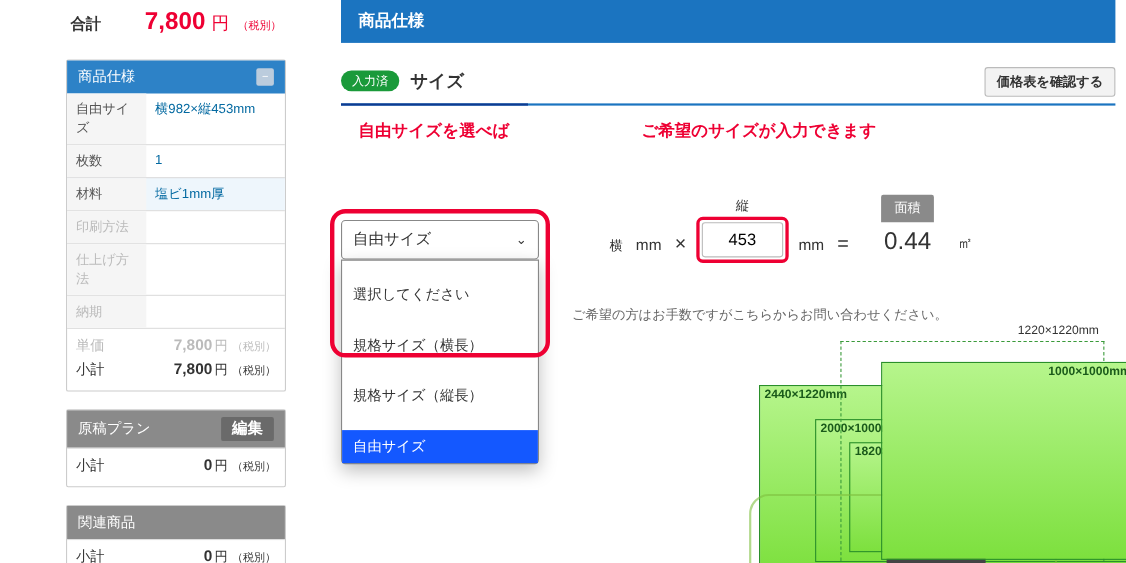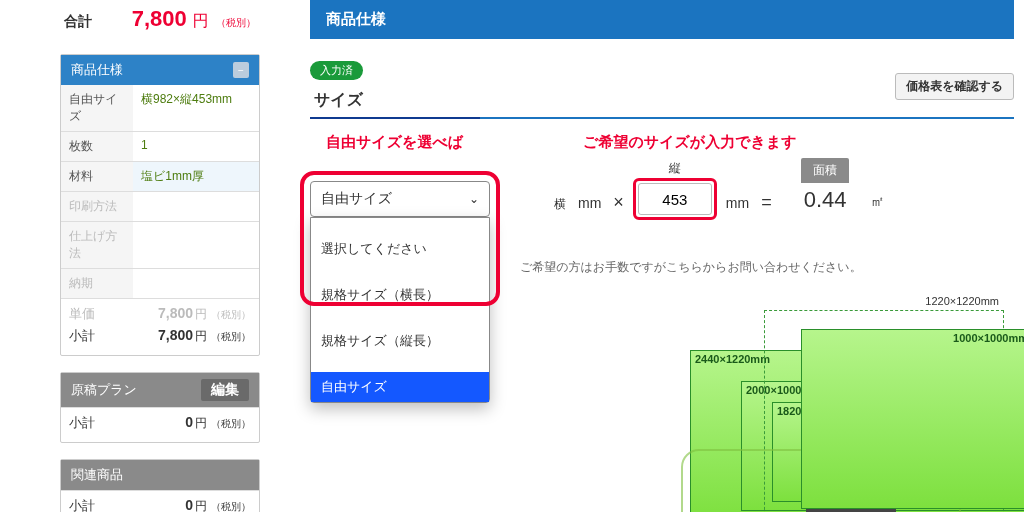--- a/index.html
+++ b/index.html
@@ -13,34 +13,34 @@
 .summary-tax{font-size:10px;color:#e03;margin-left:4px;}
 .panel{margin-top:16px;border:1px solid #ccc;border-radius:2px;}
 .panel-head{background:#2d82c7;color:#fff;padding:6px 10px;font-size:13px;display:flex;justify-content:space-between;align-items:center;}
 .panel-head.gray{background:#8a8a8a;}
 .panel-head .btn{background:#6a6a6a;color:#fff;font-size:14px;padding:2px 10px;border-radius:2px;font-weight:bold;}
 .panel-head .collapse{width:16px;height:16px;background:#bcd;border-radius:2px;display:flex;align-items:center;justify-content:center;font-size:10px;}
 .spec-table{width:100%;font-size:12px;}
 .spec-table .row{display:flex;border-top:1px solid #ddd;}
 .spec-table .row:first-child{border-top:none;}
 .spec-table .cell-k{width:72px;padding:6px 8px;background:#f5f5f5;color:#555;}
-.spec-table .cell-v{flex:1;padding:6px 8px;color:#4d7c0f;}
+.spec-table .cell-v{flex:1;padding:6px 8px;color:#0369a1;}
 .spec-table .row.active{background:#eef6fc;}
 .spec-table .row.faded .cell-k,.spec-table .row.faded .cell-v{color:#bbb;}
 .panel-price{border-top:1px solid #ddd;padding:4px 8px 8px;}
 .p-row{display:flex;justify-content:space-between;align-items:baseline;padding:2px 0;}
 .p-row.faded{color:#bbb;}
 .p-row .val{font-size:14px;font-weight:bold;}
 .p-row .unit{font-size:12px;margin-left:2px;}
 .p-row .tax{font-size:10px;margin-left:4px;}
 
 .main{position:absolute;left:310px;top:0;right:10px;}
 .main-header{background:#1b74c0;color:#fff;padding:10px 16px;font-size:15px;font-weight:bold;}
 .section-bar{display:flex;align-items:center;justify-content:space-between;border-bottom:2px solid #1b74c0;margin-top:22px;padding-bottom:6px;position:relative;}
-.section-bar .left{display:flex;align-items:flex-end;gap:10px;flex-direction:column;}
+.section-bar .left{display:flex;align-items:flex-start;gap:10px;}
 .pill{background:#1a9a3a;color:#fff;font-size:11px;padding:2px 10px;border-radius:10px;}
 .section-title{font-size:16px;font-weight:bold;}
 .price-btn{background:#f3f3f3;border:1px solid #bbb;border-radius:3px;padding:4px 10px;font-size:12px;font-weight:bold;}
 .section-bar::after{content:"";position:absolute;left:0;bottom:-2px;width:170px;height:2px;background:#0f3a90;}
 
 .annot{display:flex;gap:120px;margin:14px 0 4px 16px;}
 .annot span{color:#e03;font-size:15px;font-weight:600;}
 
 .size-row{display:flex;align-items:flex-end;gap:12px;margin:6px 0 0 0;position:relative;}
 .size-col{display:flex;flex-direction:column;align-items:center;}
@@ -52,21 +52,21 @@
 
 .dropdown-wrap{position:relative;}
 .dropdown-box{width:180px;height:36px;border:1px solid #888;border-radius:4px;display:flex;align-items:center;justify-content:space-between;padding:0 10px;font-size:14px;background:#fff;}
 .chev{font-size:12px;}
 .options{position:absolute;top:36px;left:0;width:180px;background:#fff;border:1px solid #888;border-radius:0 0 4px 4px;box-shadow:0 6px 16px rgba(0,0,0,0.25);z-index:2;}
 .options .opt{padding:6px 10px;font-size:13px;margin-top:16px;}
 .options .opt.sel{background:#1458ff;color:#fff;}
 .big-red-outline{position:absolute;left:-10px;top:-10px;width:200px;height:135px;border:4px solid #e03;border-radius:14px;pointer-events:none;z-index:3;}
 
 .area-block{display:flex;flex-direction:column;align-items:center;margin-left:8px;}
-.area-head{background:#8a8a8a;color:#fff;font-size:12px;padding:4px 12px;border-radius:2px 2px 0 0;}
+.area-head{background:#8a8a8a;color:#fff;font-size:12px;padding:4px 12px;border-radius:2px 2px 0 0;margin-top:42px;}
 .area-val{font-size:22px;padding:4px 12px;}
 .area-unit{font-size:14px;align-self:flex-end;margin-bottom:6px;}
 
 .note{font-size:12px;color:#666;margin:42px 0 0 210px;}
 
 .previews{position:absolute;left:380px;right:10px;top:330px;bottom:0;}
 .pv{position:absolute;border:1px solid #2a8f2a;background:linear-gradient(#b6f58c,#7de03e);}
 .pv .tag{position:absolute;top:2px;left:4px;font-size:11px;color:#1a5a1a;font-weight:bold;}
 .pv-outer{position:absolute;right:0;top:-20px;width:240px;height:210px;border:1px dashed #3a9a3a;}
 .pv-outer .sz{position:absolute;top:-16px;right:4px;font-size:11px;}

